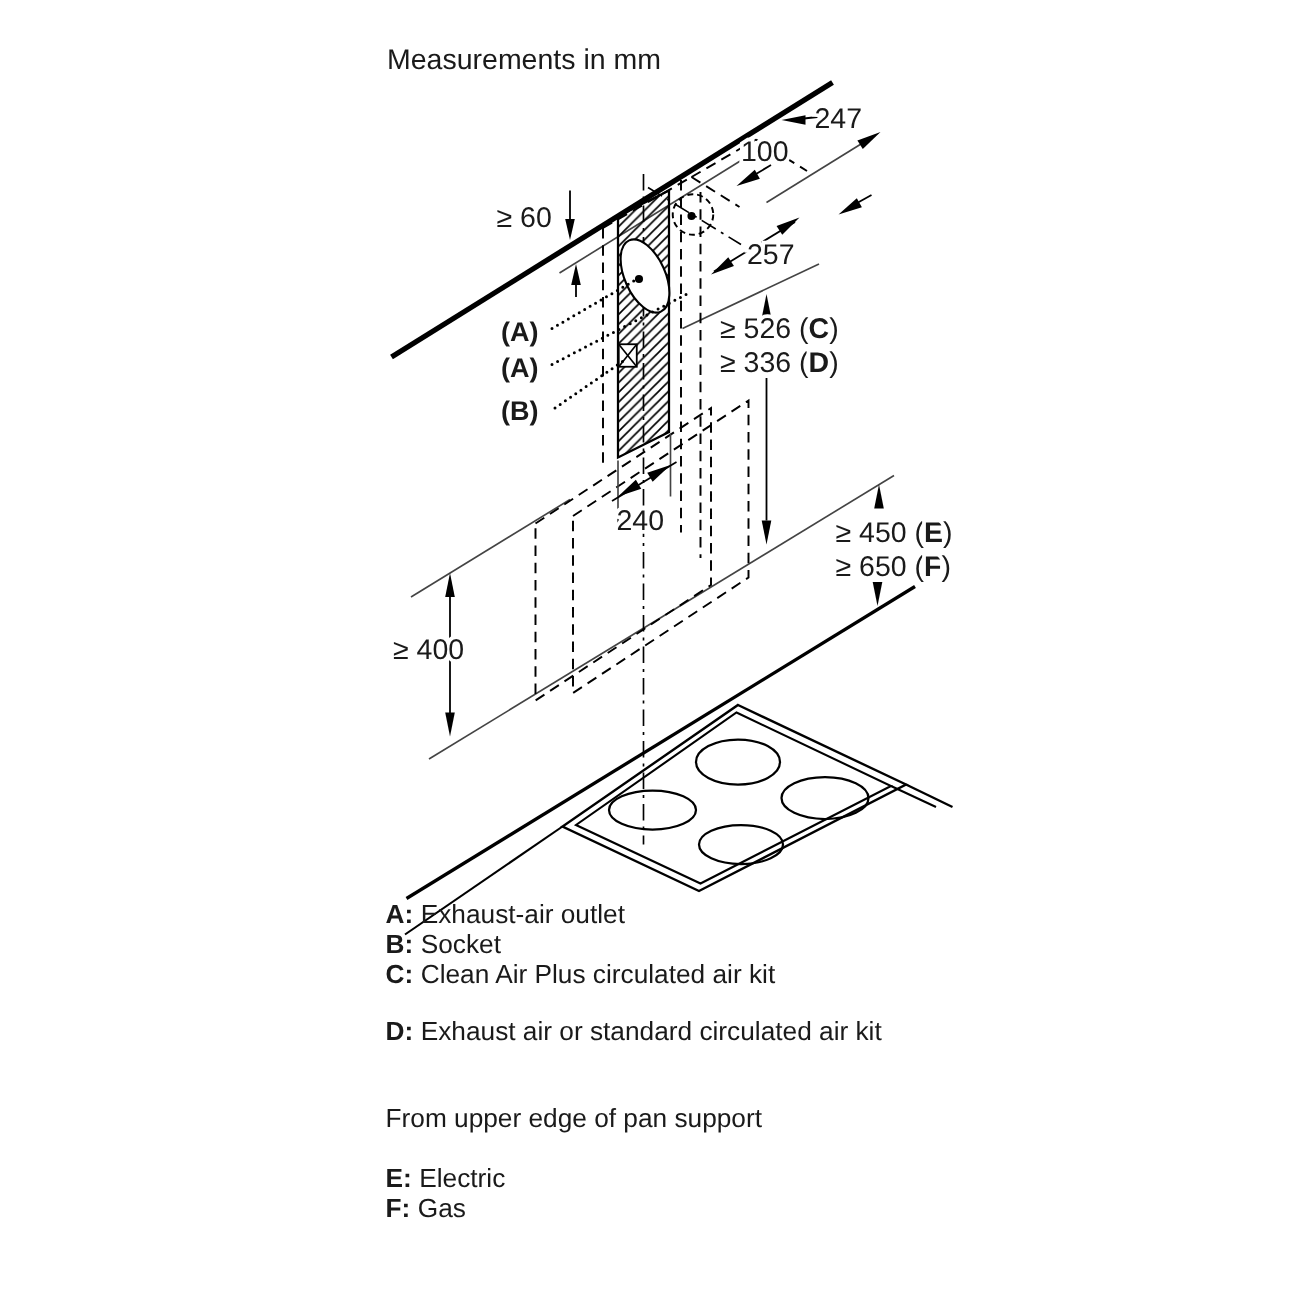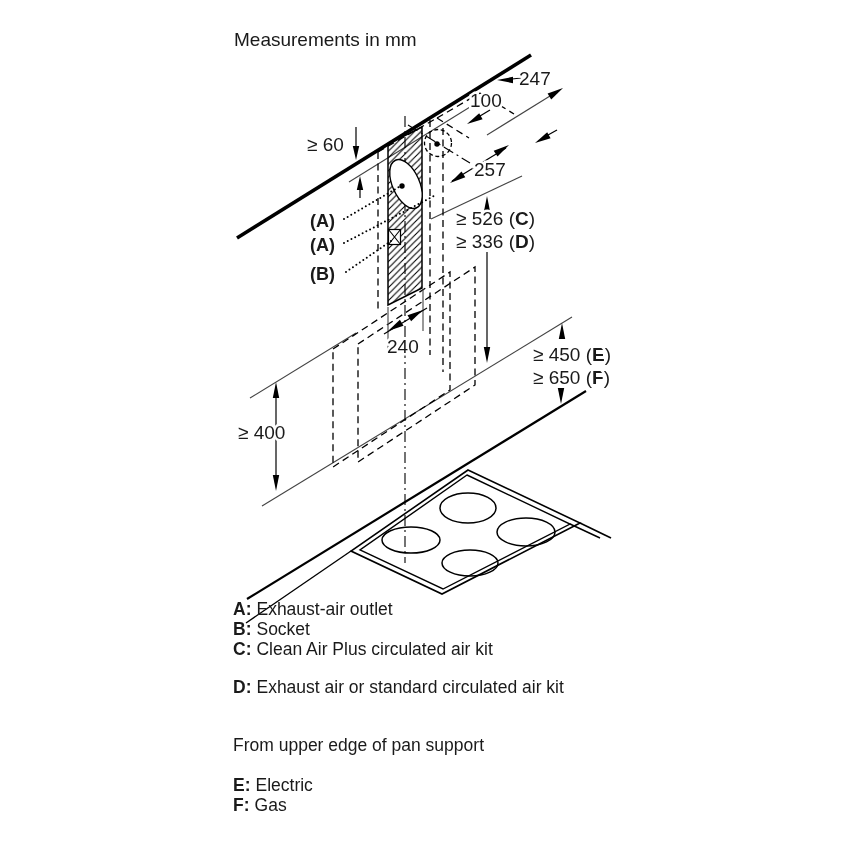--- a/index.html
+++ b/index.html
@@ -1,17 +1,17 @@
 <!DOCTYPE html>
 <html><head>
 <meta charset="utf-8">
 <style>
   html,body{margin:0;padding:0;background:#ffffff;}
   .stage{position:relative;width:806px;height:868px;background:#fff;overflow:hidden;
-         font-family:"Liberation Sans", sans-serif;}
+         font-family:"Liberation Sans", sans-serif;margin-left:24px;}
   svg{position:absolute;left:0;top:0;}
   text{fill:#1a1a1a;font-family:"Liberation Sans", sans-serif;}
   .dim{font-size:19px;}
   .lbl{font-size:18px;font-weight:700;}
   .leg{font-size:17.5px;}
   .b{font-weight:700;}
   .halo{paint-order:stroke;stroke:#ffffff;stroke-width:5px;}
   .thin{stroke:#444444;stroke-width:1.1;fill:none;}
   .med{stroke:#000000;stroke-width:1.2;fill:none;}
   .dash{stroke:#000000;stroke-width:1.3;fill:none;stroke-dasharray:7 4.5;}

